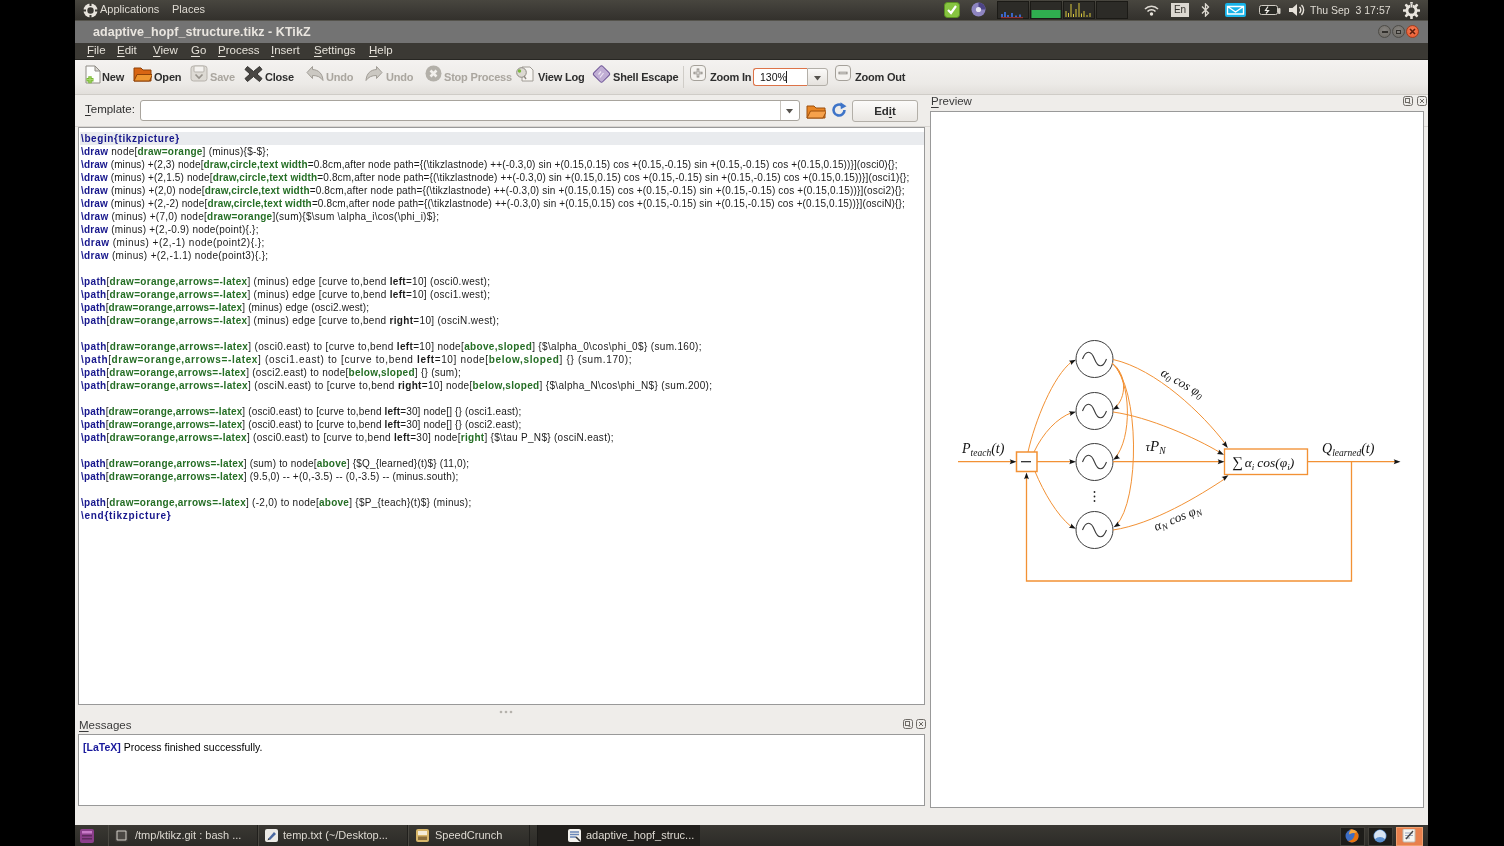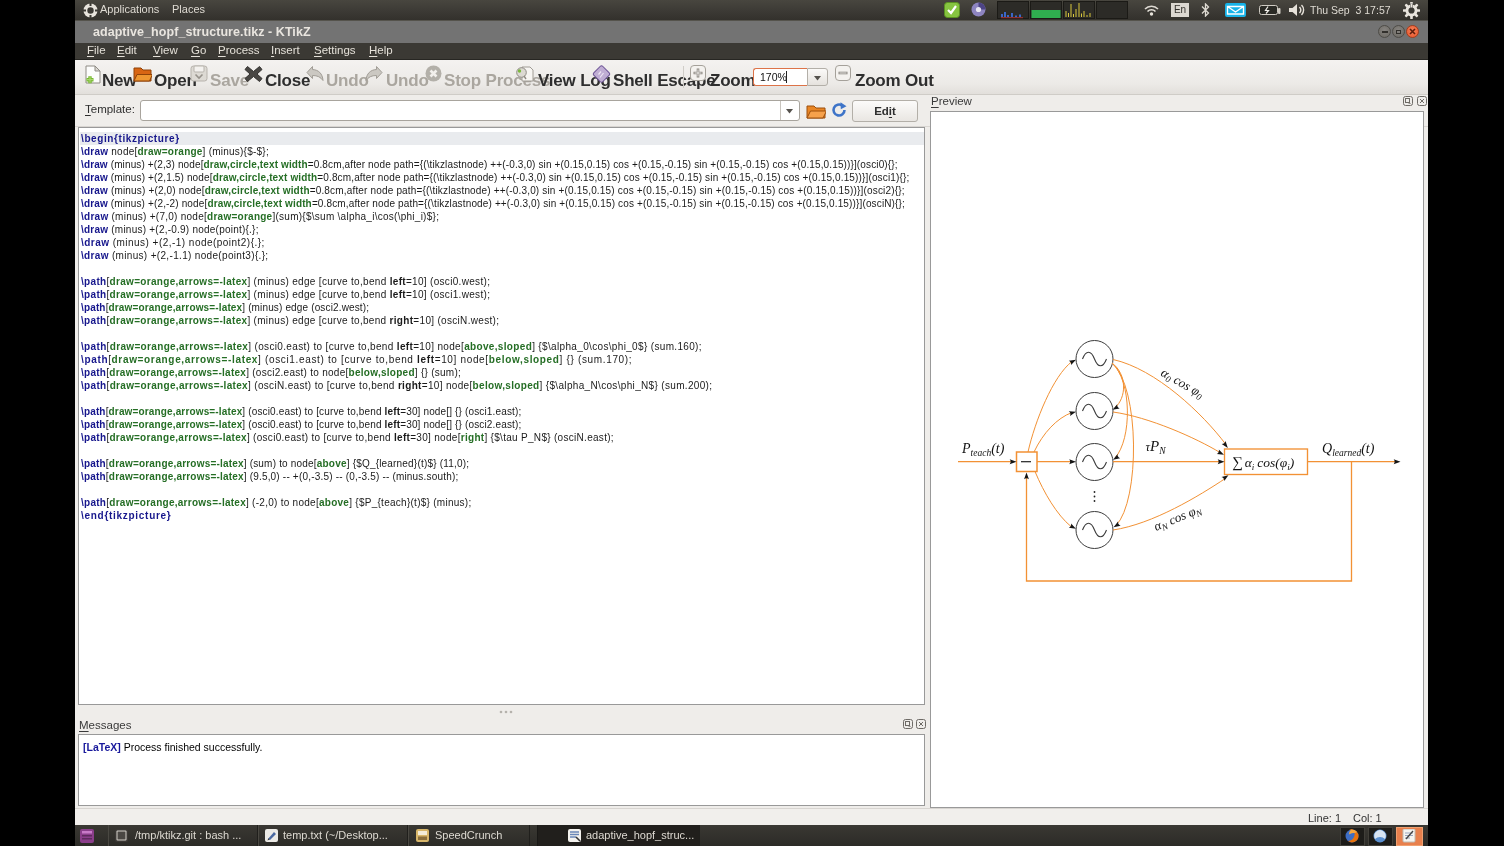--- a/index.html
+++ b/index.html
@@ -10,21 +10,21 @@
 
 #titlebar{position:absolute;left:0;top:20px;width:1353px;height:23px;background:#737373;border-top:1px solid #55534c}
 #titlebar .t{position:absolute;left:18px;top:4px;color:#e9e5df;font-weight:bold;font-size:12.5px;letter-spacing:0.05px}
 #menubar{position:absolute;left:0;top:43px;width:1353px;height:17px;background:#3b3934;border-bottom:1px solid #272622;color:#e4e0d8;font-size:11.5px}
 #menubar span.mi{position:absolute;top:1px}
 .u{text-decoration:underline;text-underline-offset:2px}
 
 .wbtn{position:absolute;top:25px;width:13px;height:13px;border-radius:50%;}
 
 #toolbar{position:absolute;left:0;top:60px;width:1353px;height:35px;background:linear-gradient(#f4f2f0,#eceae7 70%,#e2dfdb);border-bottom:1px solid #cfccc7;font-size:11.5px;color:#3a3a3a}
-#toolbar .lbl{position:absolute;top:11px;font-weight:bold;color:#2e2e2e;font-size:17px;letter-spacing:-0.2px}
+#toolbar .lbl{position:absolute;top:11px;font-weight:bold;color:#2e2e2e;font-size:11px;letter-spacing:-0.2px}
 #toolbar .dis{color:#aaa69f!important}
 #toolbar .icon{position:absolute;top:5px}
 
 #template{position:absolute;left:0;top:96px;width:1353px;height:31px;background:#efedea;border-bottom:1px solid #d8d5d1;font-size:11.5px;color:#3a3a3a}
 
 #editor{position:absolute;left:3px;top:127px;width:847px;height:578px;background:#fff;border:1px solid #999;overflow:hidden}
 #code{position:absolute;left:2px;top:4px;font-size:10px;line-height:13px;white-space:pre;color:#1a1a1a}
 #hl{position:absolute;left:1px;top:4px;width:845px;height:13px;background:#e9ebee}
 .k{color:#16168c;font-weight:bold}
 .g{color:#256e25;font-weight:bold}
@@ -221,21 +221,21 @@
       </svg>
     <span class="lbl" style="left:538px">Shell Escape</span>
     <div class="abs" style="left:608px;top:6px;width:1px;height:22px;background:#d0cdc8"></div>
     <svg class="icon" style="left:615px" width="16" height="16">
         <rect x="0.5" y="0.5" width="15" height="15" rx="3.5" fill="#f4f2ef" stroke="#a5a19a"></rect>
         <path d="M8 3.5 v9 M3.5 8 h9" stroke="#8d8983" stroke-width="2.6"></path>
         <path d="M8 4.5 v7 M4.5 8 h7" stroke="#fcfbf9" stroke-width="0.8"></path>
       </svg>
     <span class="lbl" style="left:635px">Zoom In</span>
     <div class="abs" style="left:678px;top:7.5px;width:54px;height:18px;background:#fff;border:1.2px solid #dd7348;border-radius:3px 0 0 3px;border-right:none"></div>
-    <div class="abs" style="left:685px;top:11px;font-size:10.5px;color:#111">170%</div>
+    <div class="abs" style="left:685px;top:11px;font-size:10.5px;color:#111">130%</div>
     <div class="abs" style="left:711px;top:10.5px;width:1px;height:12px;background:#222"></div>
     <div class="abs" style="left:732px;top:7.5px;width:21px;height:18px;background:linear-gradient(#fbfaf8,#e5e2dd);border:1px solid #b3afa8;border-radius:0 3px 3px 0">
         <svg width="8" height="5" style="position:absolute;left:6px;top:7px">
           <path d="M0 0 h7 l-3.5 4.5 z" fill="#55524d"></path>
         </svg>
       </div>
     <svg class="icon" style="left:760px" width="16" height="16">
         <rect x="0.5" y="0.5" width="15" height="15" rx="3.5" fill="#f4f2ef" stroke="#a5a19a"></rect>
         <path d="M3.5 8 h9" stroke="#8d8983" stroke-width="2.6"></path>
         <path d="M4.5 8 h7" stroke="#fcfbf9" stroke-width="0.8"></path>
@@ -292,24 +292,20 @@
       <rect x="0.5" y="0.5" width="9" height="9" rx="2" fill="none" stroke="#6e6b66"></rect>
       <rect x="2.5" y="2.5" width="4" height="4" fill="none" stroke="#6e6b66"></rect>
       <path d="M4.5 6.5 l3 1" stroke="#6e6b66"></path>
     </svg>
   <svg class="abs" style="left:1342px;top:96px" width="10" height="10">
       <rect x="0.5" y="0.5" width="9" height="9" rx="2" fill="none" stroke="#6e6b66"></rect>
       <path d="M3 3 l4 4 m0 -4 l-4 4" stroke="#6e6b66"></path>
     </svg>
   <div id="preview"></div>
 
-  <div id="statusbar">
-    <span class="abs" style="left:1233px;top:3px">Line: 1</span>
-    <span class="abs" style="left:1278px;top:3px">Col: 1</span>
-  </div>
 
   <div id="taskbar">
     <svg class="abs" style="left:5px;top:4px" width="14" height="14">
         <rect width="14" height="14" rx="2" fill="#8b3e8b"></rect>
         <rect x="2" y="2" width="10" height="2.5" fill="#c87ac8"></rect>
         <rect x="2" y="6" width="10" height="1.5" fill="#5e2a5e"></rect>
         <rect x="2" y="9" width="10" height="1.5" fill="#5e2a5e"></rect>
       </svg>
     <div class="task" style="left:33px;width:150px"></div>
     <svg class="ticon" style="left:40px">

